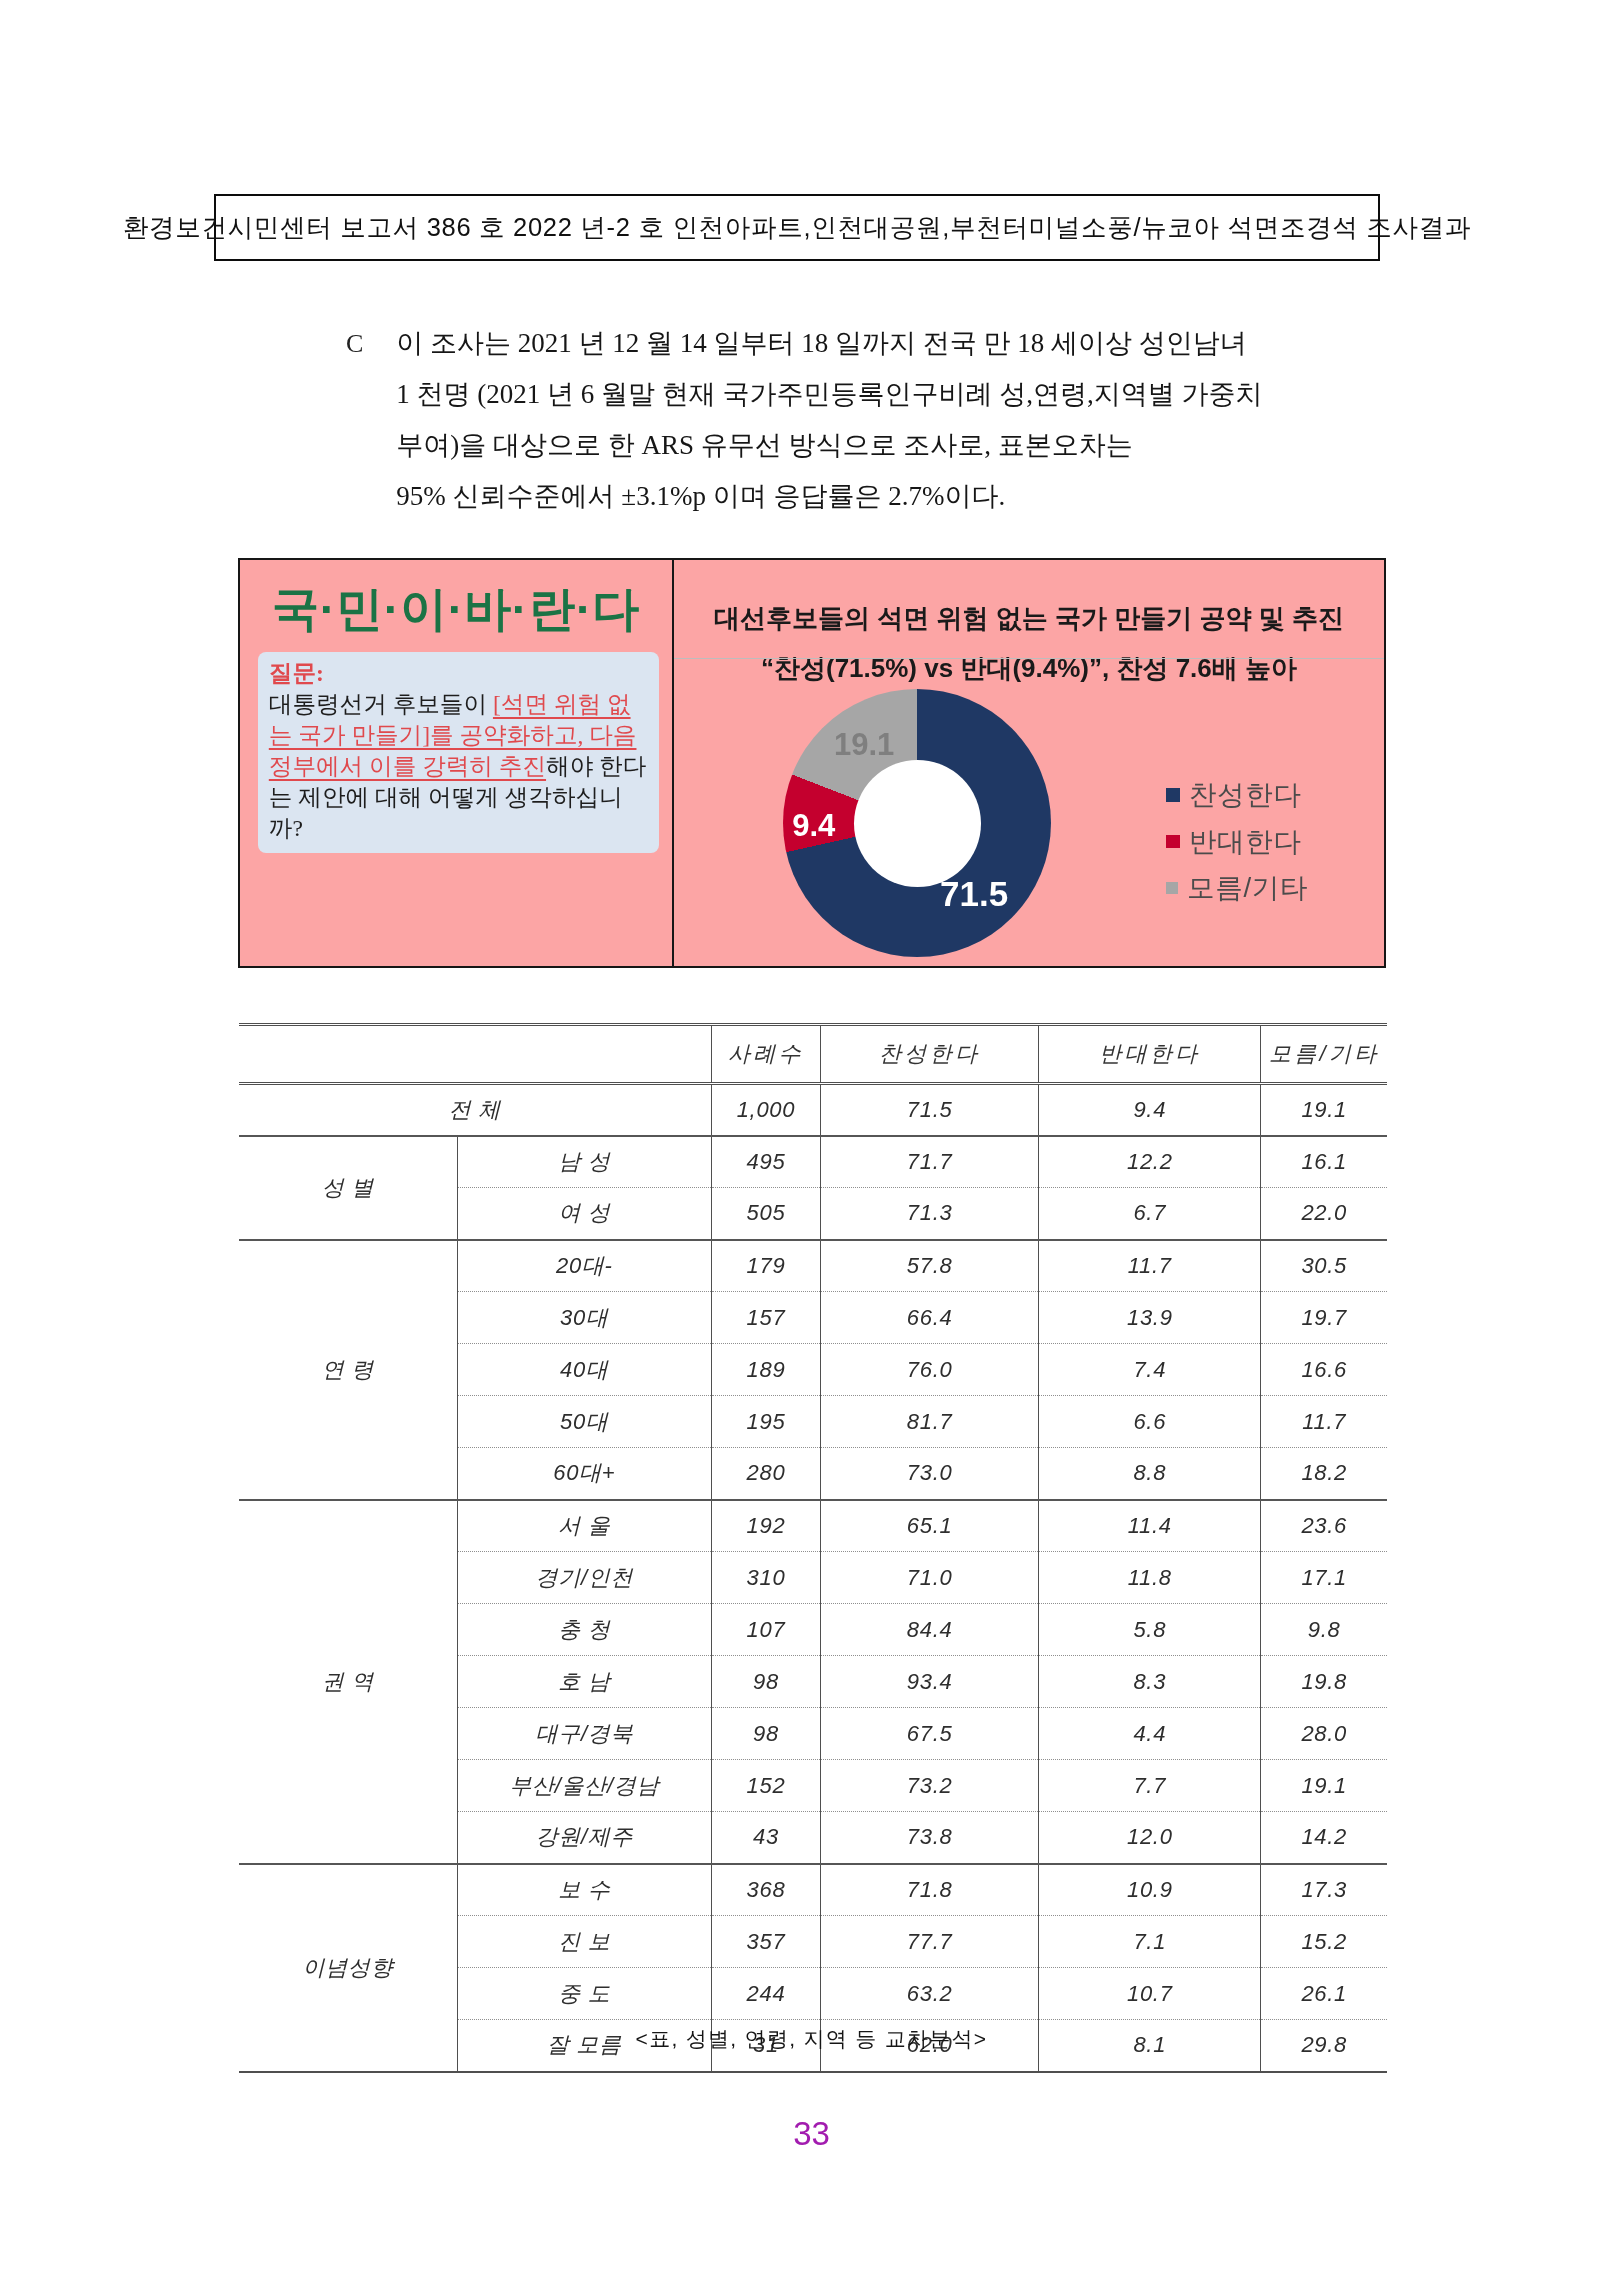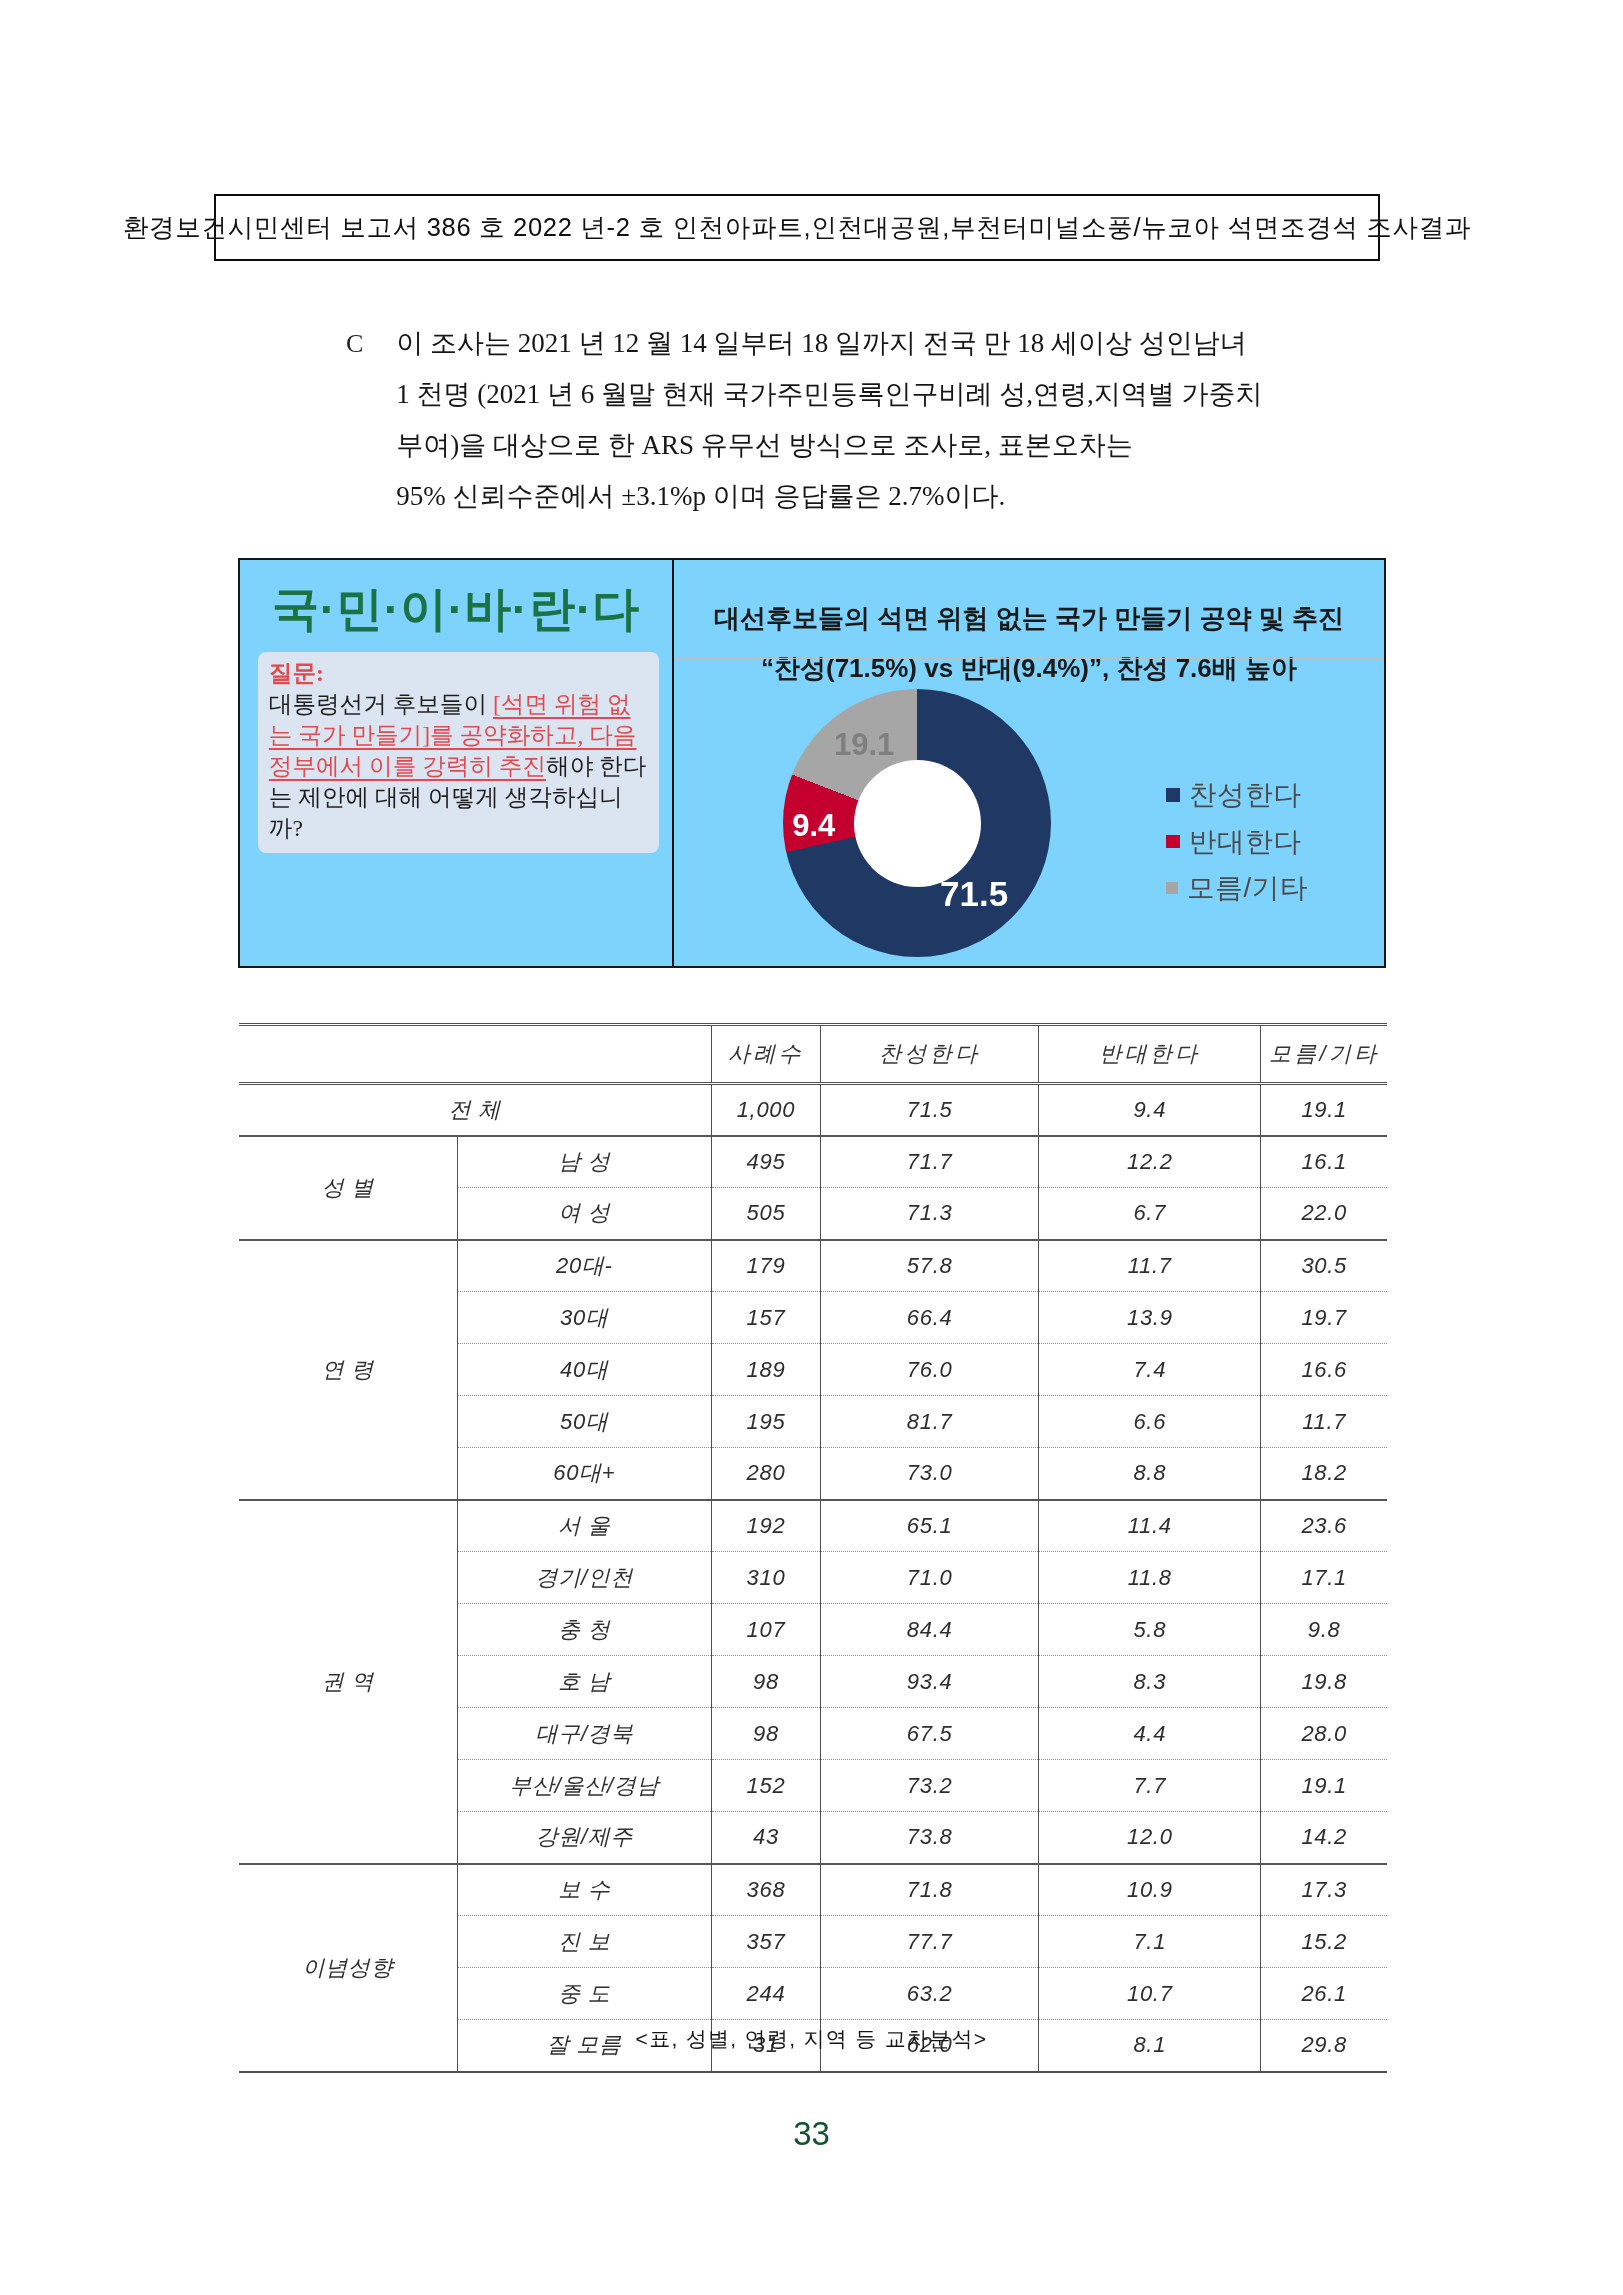--- a/index.html
+++ b/index.html
@@ -12,21 +12,21 @@
     font-size:25.5px;letter-spacing:0.7px;color:#111;white-space:nowrap;}
 
   
   .para{position:absolute;left:346px;top:318px;width:1047px;display:flex;
     font-family:"Liberation Serif",serif;}
   .para .bullet{font-size:26px;line-height:51px;margin-right:33px;color:#222;}
   .para .ptext{font-size:27px;line-height:51px;white-space:pre-line;color:#161616;}
 
   
   .figure{position:absolute;left:238px;top:558px;width:1144px;height:406px;
-    border:2.6px solid #161616;display:flex;background:#7dd3fc;}
+    border:2.6px solid #161616;display:flex;background:#fca5a5;}
   .fig-left{width:434px;border-right:2px solid #161616;box-sizing:border-box;}
   .logo{margin-top:18.3px;text-align:center;font-size:47px;font-weight:bold;
     color:#1b7345;letter-spacing:0.7px;}
   .subtitle{margin-top:10.5px;text-align:center;font-size:29.4px;font-weight:bold;
     line-height:37px;color:#141414;white-space:pre-line;}
   .qbox{margin:10.5px 13px 0 18.3px;background:#dbe5f1;padding:6.5px 10.5px 9.2px 10.5px;
     font-family:"Liberation Serif",serif;font-size:23.6px;line-height:31px;color:#1d1d1d;border-radius:8px;}
   .qlabel{color:#e0494d;font-weight:bold;}
   .redu{color:#e0494d;text-decoration:underline;text-decoration-thickness:2px;text-underline-offset:4.6px;}
 
@@ -61,21 +61,21 @@
     letter-spacing:3.3px;color:#333;}
   .tbl tr.datarow{height:52px;}
   .cl{border-left:1.3px solid #4f4f4f;}
   .tbl tr.gstart td,.tbl tr.gstart th{border-top:2px solid #565656;}
   .tbl tr.dot td{border-top:1.3px dotted #8f8f8f;}
   .glab{letter-spacing:2.6px;color:#2e2e2e;}
 
   .caption{position:absolute;left:0;top:2025px;width:1623px;text-align:center;
     font-size:21px;color:#151515;letter-spacing:1.3px;}
   .pageno{position:absolute;left:0;top:2115px;width:1623px;text-align:center;
-    font-size:33px;color:#14532d;}
+    font-size:33px;color:#a21caf;}
 </style>
 </head>
 <body>
 
 <div class="page">
 
   <div class="headerbar">
     <span>환경보건시민센터 보고서 386 호 2022 년-2 호 인천아파트,인천대공원,부천터미널소풍/뉴코아 석면조경석 조사결과</span>
   </div>
 

